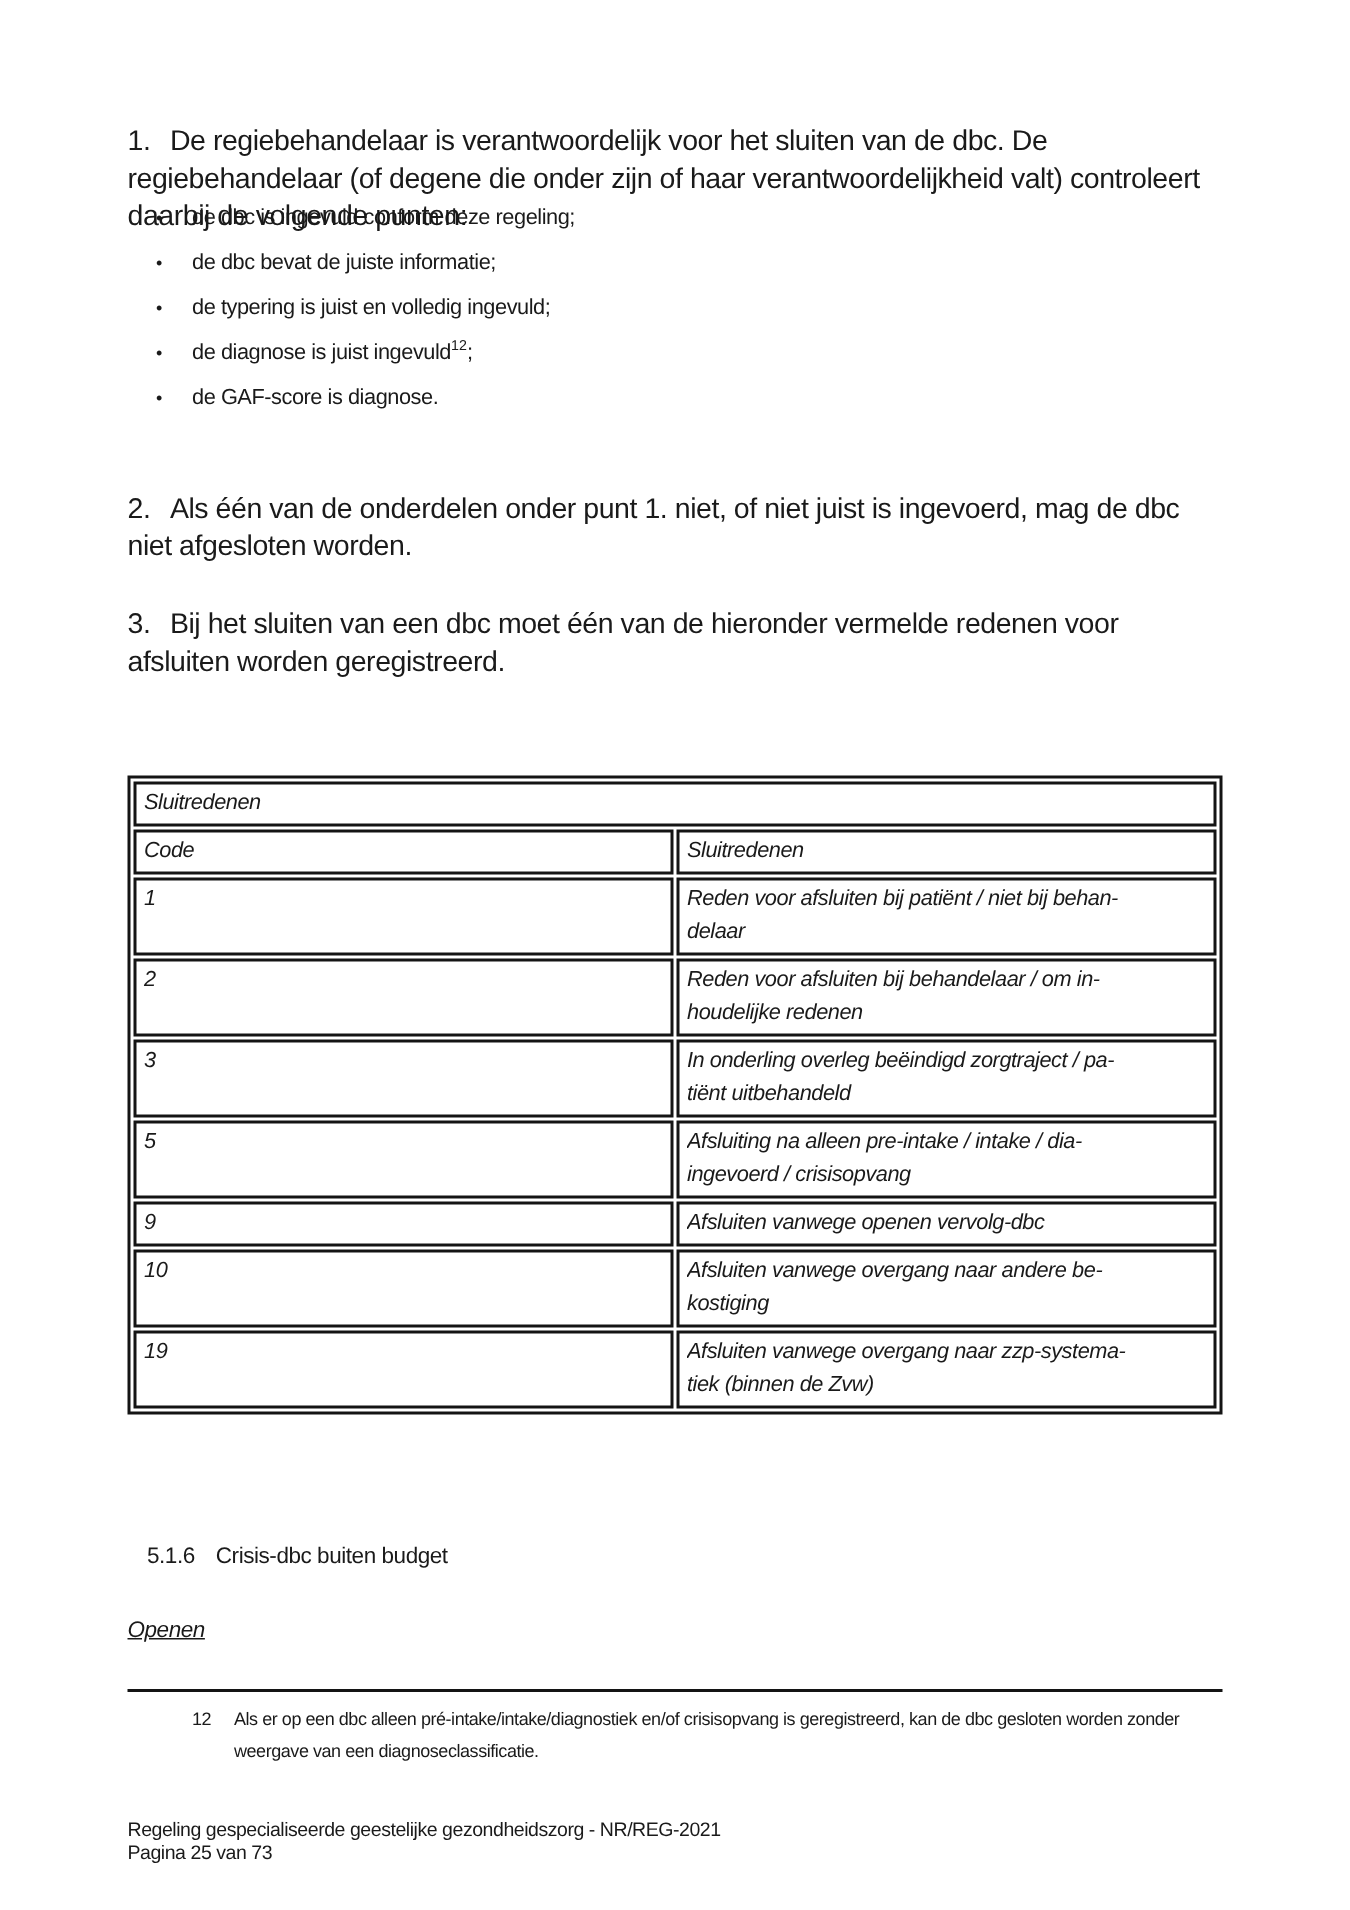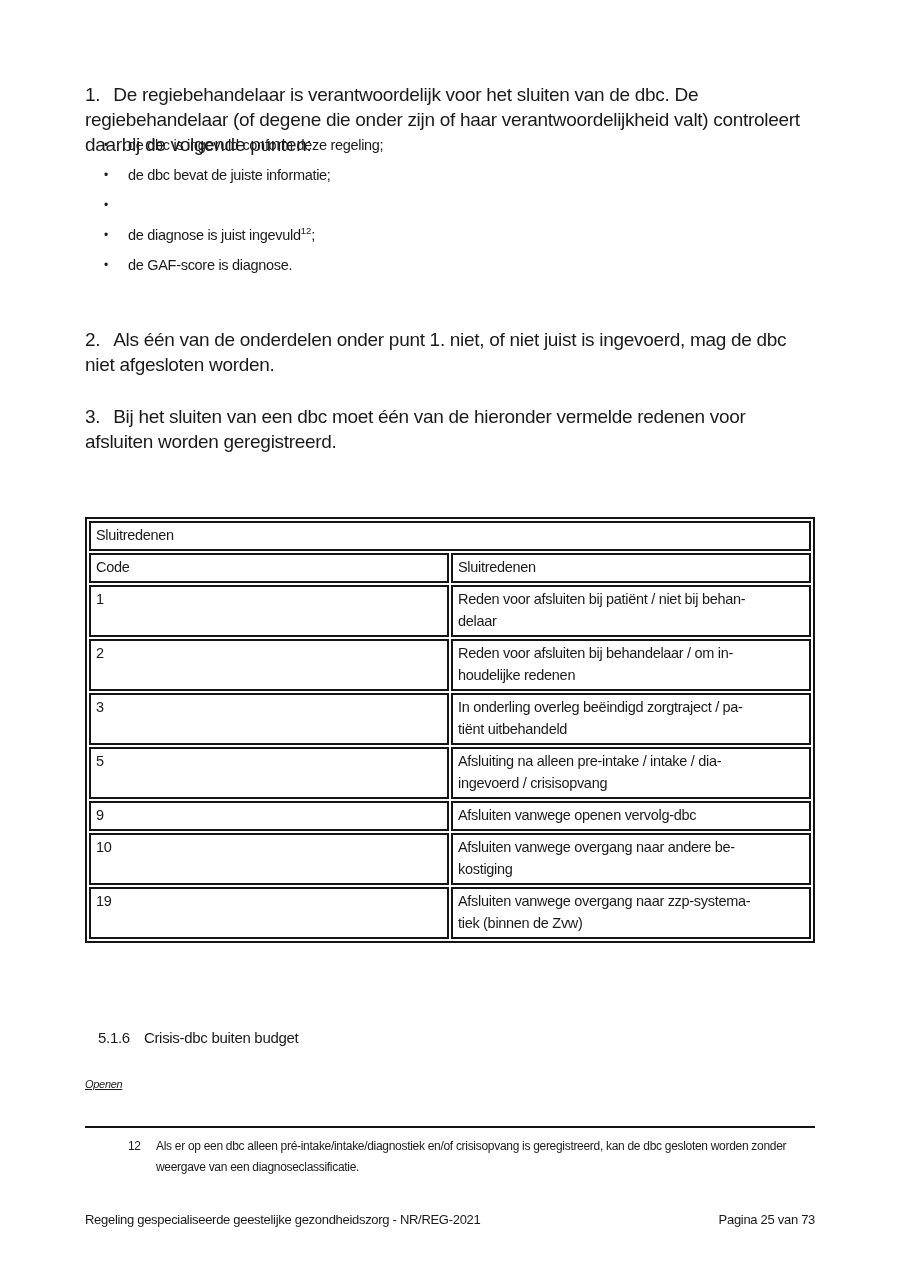--- a/index.html
+++ b/index.html
@@ -39,30 +39,30 @@
     vertical-align: top;
     line-height: 22px;
     background: #fff;
   }
   td.c1 { width: 356px; }
   .dline { white-space: nowrap; overflow: hidden; }
 
   
   #heading { font-size: 15px; }
   #heading .hnum { margin-right: 14px; }
-  #openen { font-size: 11px; font-style: italic; text-decoration: underline; }
+  #openen { font-size: 15px; font-style: italic; text-decoration: underline; }
 
   
   #footnote { border-top: 2px solid #141414; padding-top: 8px; }
   .fnrow { display: flex; margin-left: 43px; }
   .fnmark { width: 28px; flex: 0 0 28px; font-size: 12px; line-height: 21px; }
   .fntext { width: 656px; font-size: 12px; line-height: 21px; }
 
   
-  #footer { display: flex; justify-content: space-between; font-size: 13px; }
+  #footer { display: flex; justify-content: space-between; font-size: 13px; flex-direction: column; }
 </style>
 </head>
 <body>
 
 <div id="page">
 
   <p class="para abs" style="left:85px; top:82px; width:730px;">
     <span class="num">1.</span><span>De regiebehandelaar is verantwoordelijk voor het sluiten van de dbc. De regiebehandelaar (of degene die onder zijn of haar verantwoordelijkheid valt) controleert daarbij de volgende punten:</span>
   </p>
 
@@ -70,40 +70,41 @@
     <li>
       <span class="dot">•</span>
       <span>de dbc is ingevuld conform deze regeling;</span>
     </li>
     <li>
       <span class="dot">•</span>
       <span>de dbc bevat de juiste informatie;</span>
     </li>
     <li>
       <span class="dot">•</span>
+      <span>de typering is juist en volledig ingevuld;</span>
     </li>
     <li>
       <span class="dot">•</span>
       <span><span>de diagnose is juist ingevuld</span><sup>12</sup><span>;</span></span>
     </li>
     <li>
       <span class="dot">•</span>
       <span>de GAF-score is diagnose.</span>
     </li>
   </ul>
 
   <p class="para abs" style="left:85px; top:327px; width:728px;">
     <span class="num">2.</span><span>Als één van de onderdelen onder punt 1. niet, of niet juist is ingevoerd, mag de dbc niet afgesloten worden.</span>
   </p>
 
   <p class="para abs" style="left:85px; top:404px; width:712px;">
     <span class="num">3.</span><span>Bij het sluiten van een dbc moet één van de hieronder vermelde redenen voor afsluiten worden geregistreerd.</span>
   </p>
 
-  <table class="sluit abs" style="left:85px; top:517px;">
+  <table class="sluit abs" style="left:85px; top:517px;font-style:italic;">
     <tbody>
         <tr>
       <td colspan="2">Sluitredenen</td>
     </tr>
     <tr>
       <td class="c1">Code</td>
       <td>Sluitredenen</td>
     </tr>
     <tr>
       <td class="c1">1</td>

